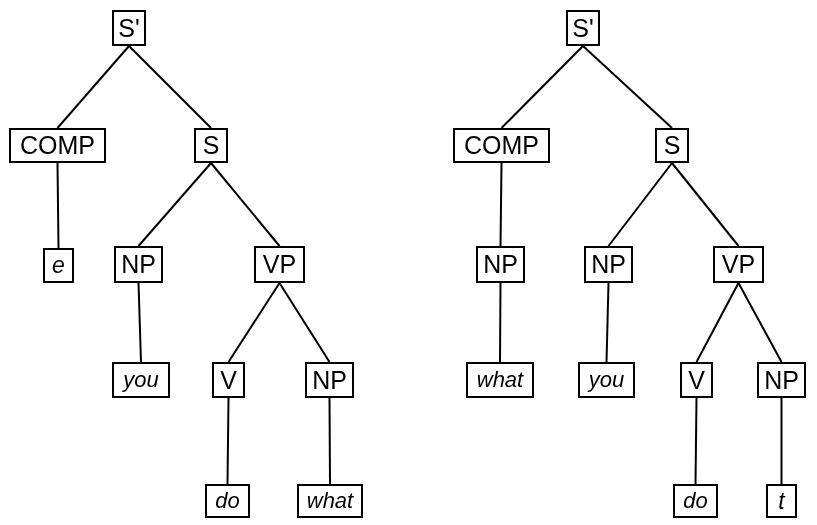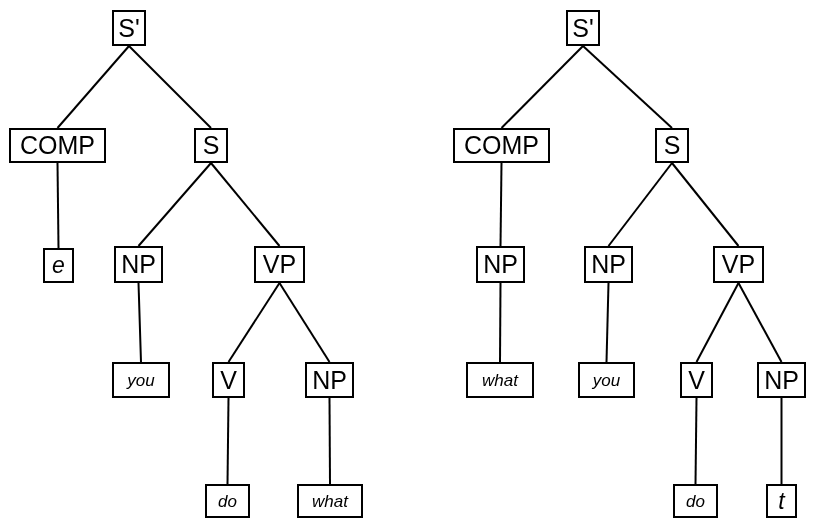--- a/index.html
+++ b/index.html
@@ -39,21 +39,21 @@
   }
   .node .lbl {
     display: block;
     white-space: nowrap;
   }
   .cat {
     font-size: 25px;
     font-weight: normal;
   }
   .term {
-    font-size: 17px;
+    font-size: 22px;
     font-style: italic;
   }
   .term-sm {
     font-size: 23px;
     font-style: italic;
   }
 </style>
 </head>
 <body>
 

